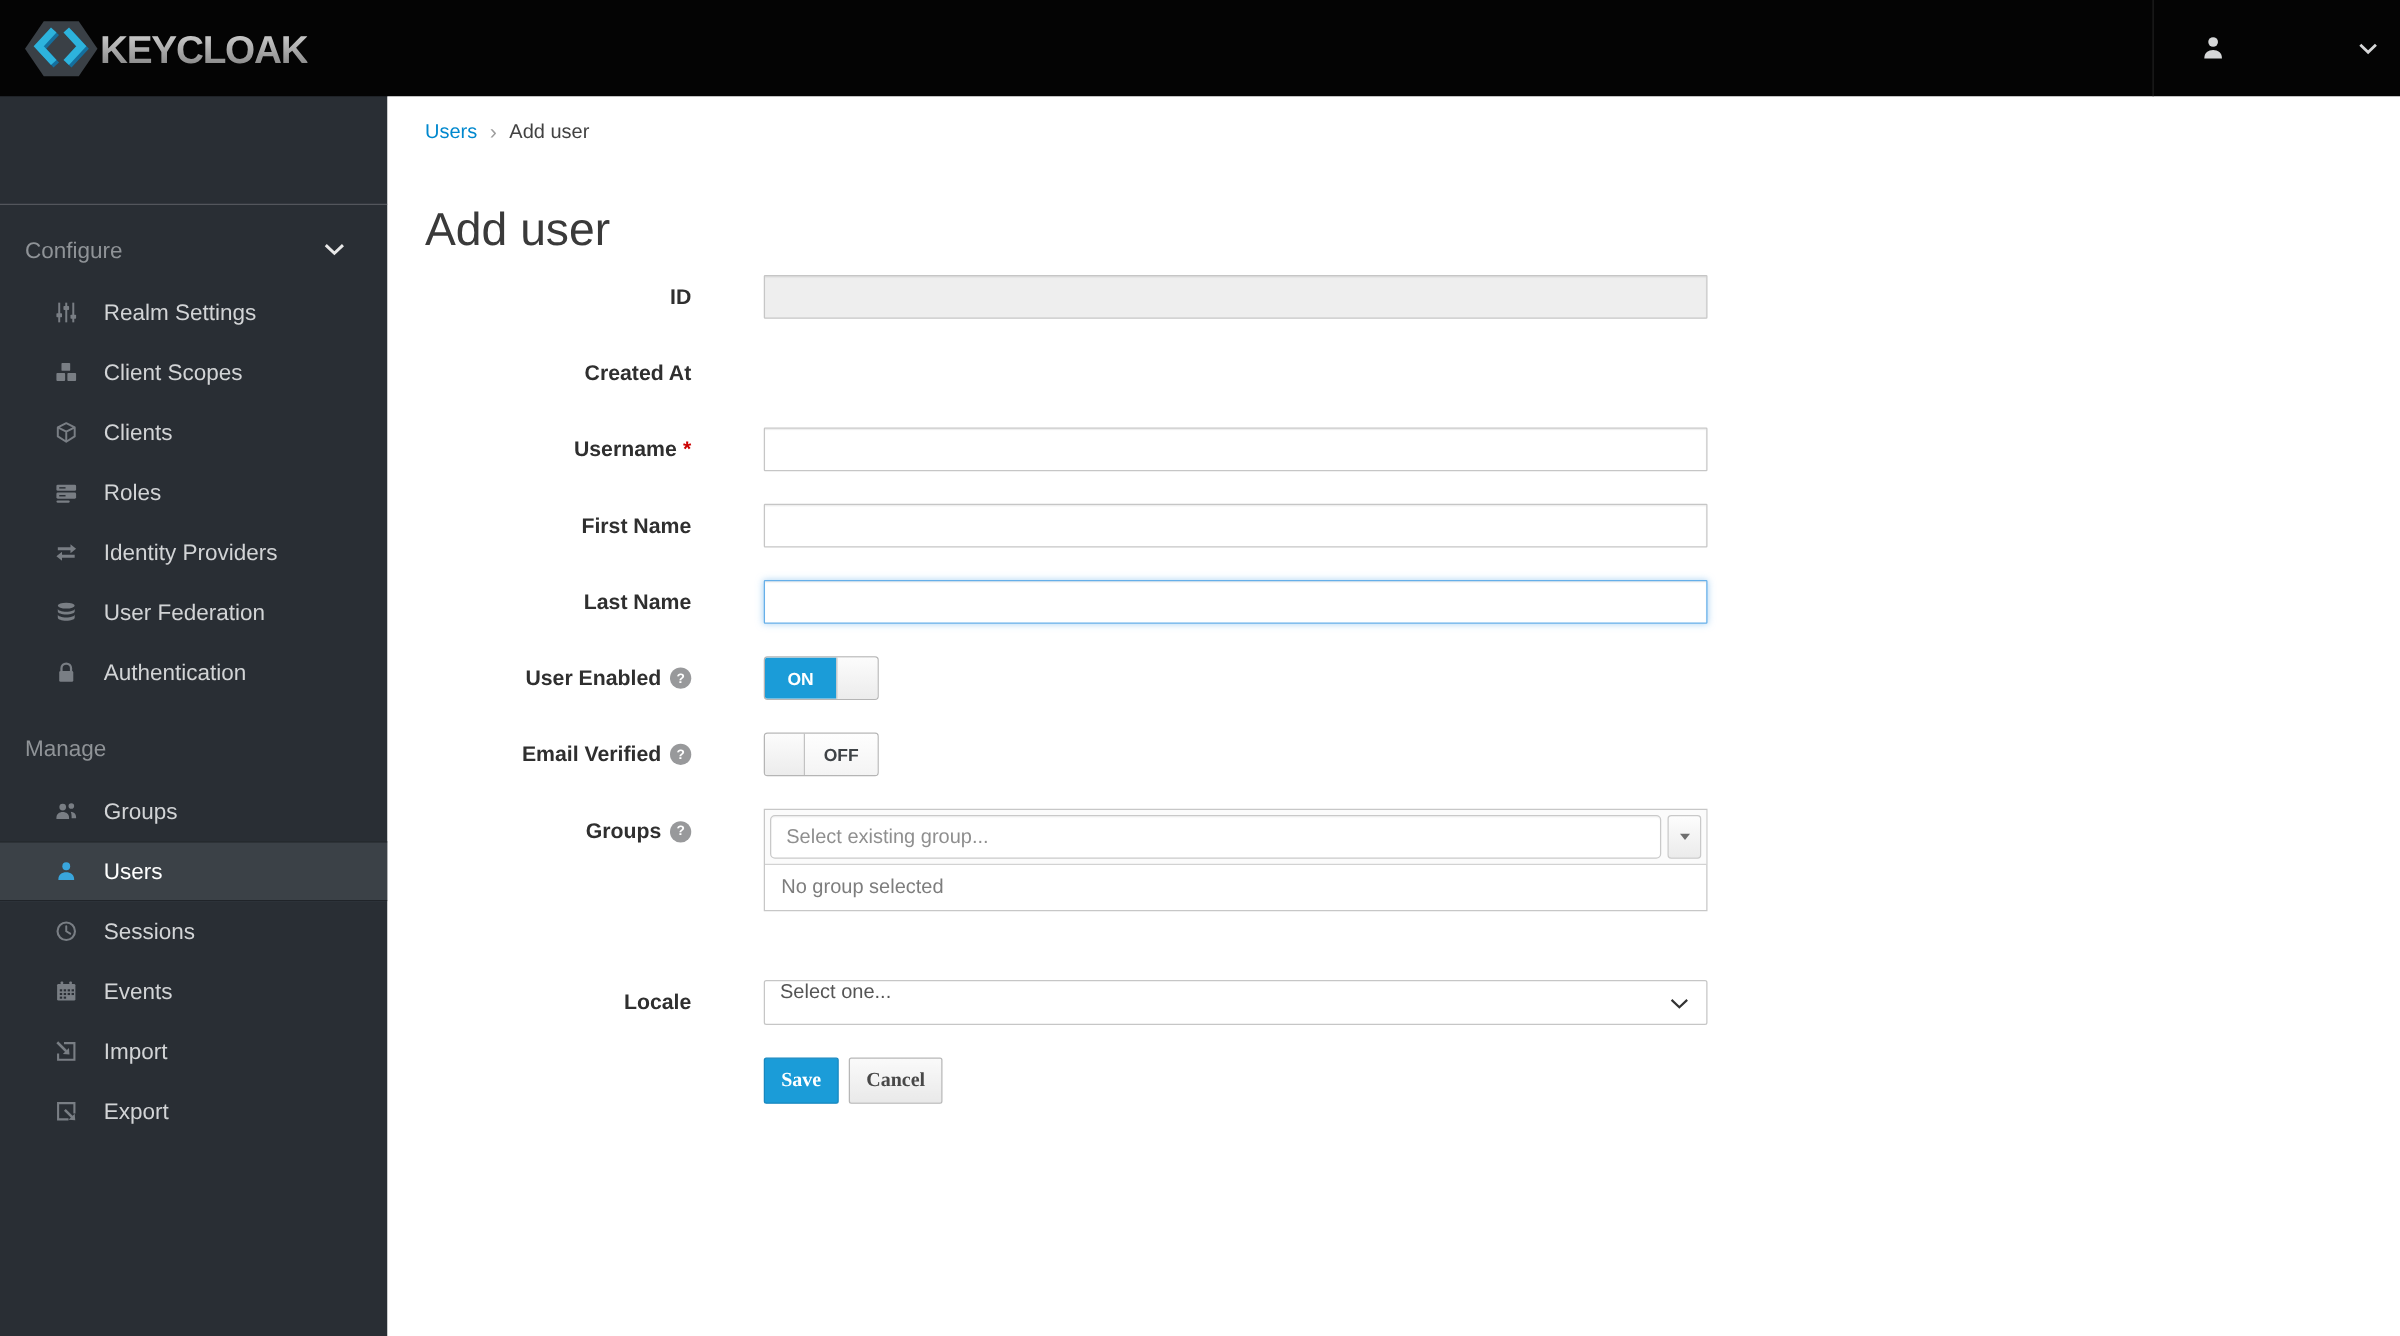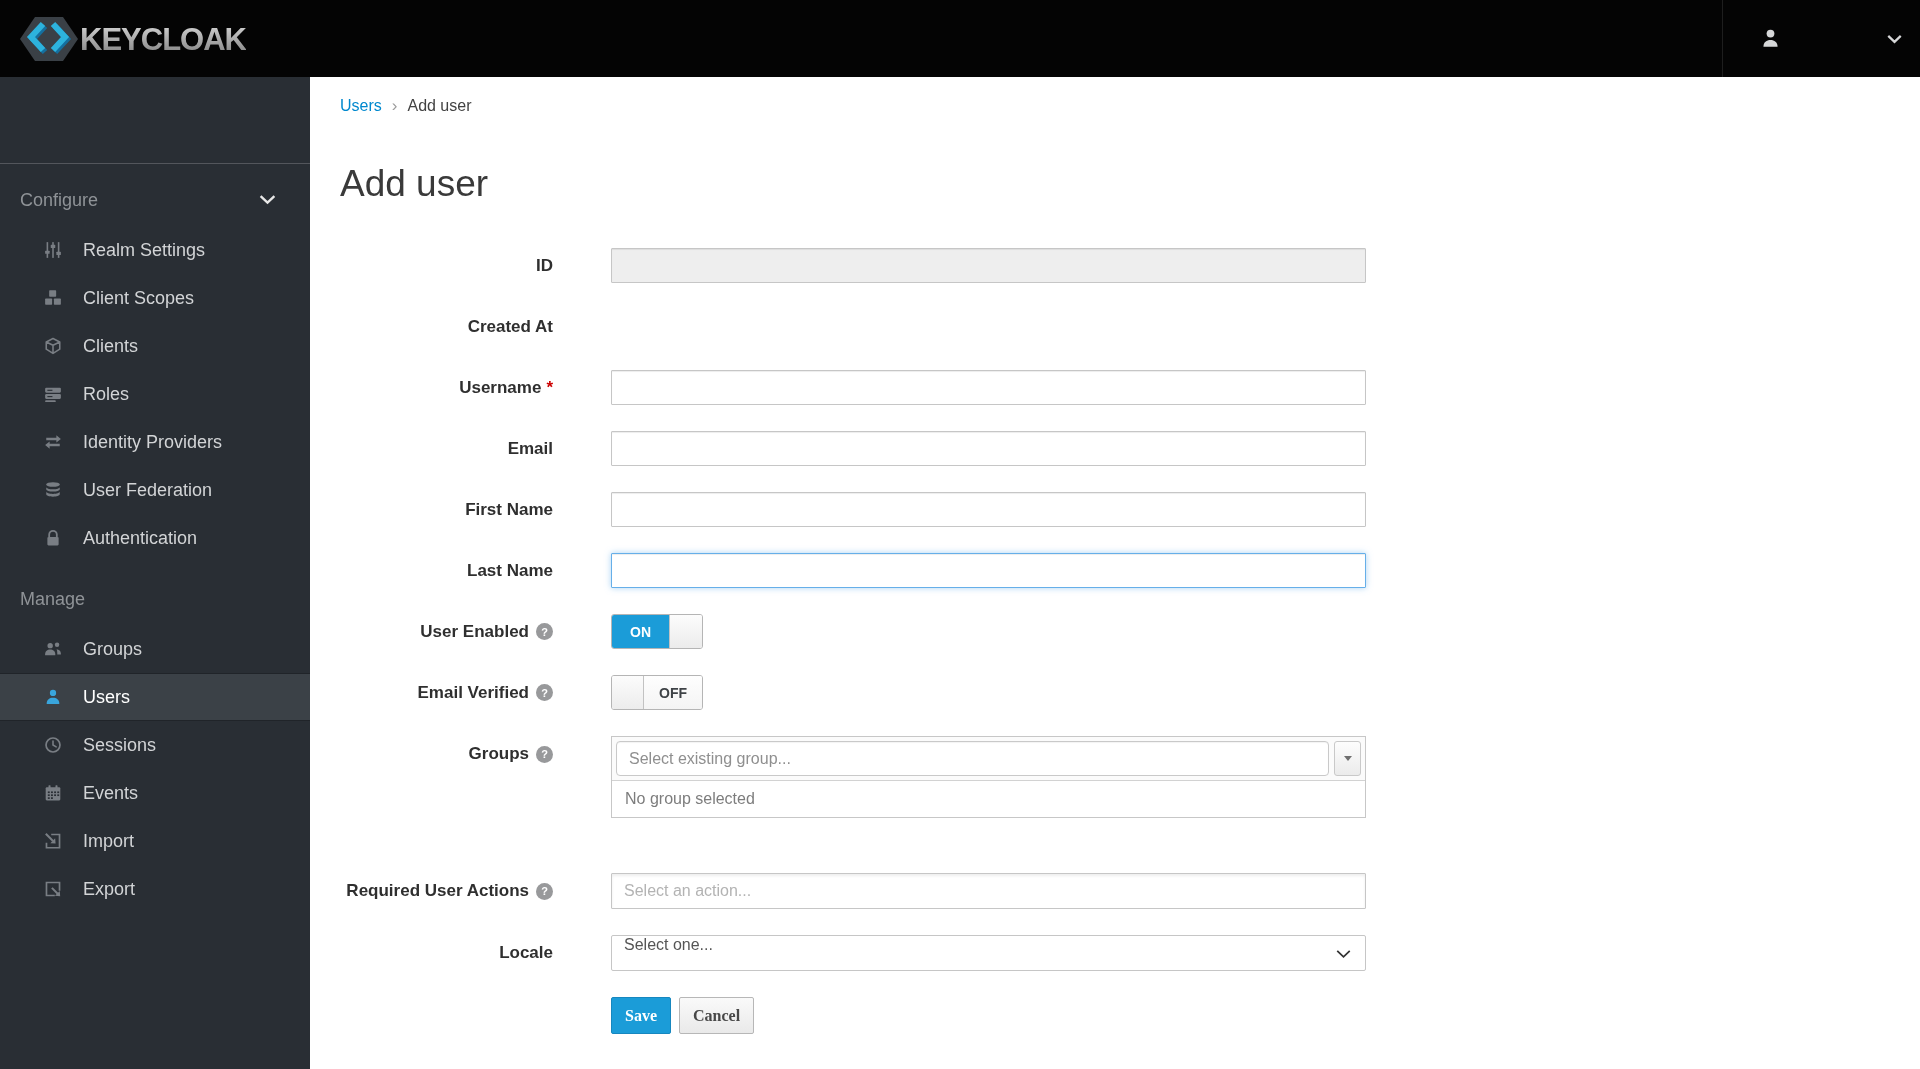--- a/index.html
+++ b/index.html
@@ -33,21 +33,21 @@
   
   .content{position:absolute;left:310px;top:77px;right:0;bottom:0;background:#fff;
     padding:19px 0 0 30px;}
   .breadcrumb{font-size:16px;line-height:20px;display:flex;align-items:center;}
   .breadcrumb .crumb-link{color:#0088ce;text-decoration:none;cursor:pointer;}
   .breadcrumb .crumb-sep{color:#9d9d9d;margin:0 10px;font-size:17px;}
   .breadcrumb .crumb-current{color:#424242;}
   .page-title{margin-top:44px;font-size:37px;font-weight:300;color:#3a3a3a;line-height:48px;}
 
   
-  .kc-form{margin-top:40px;}
+  .kc-form{margin-top:12px;}
   .frow{display:flex;align-items:center;margin-bottom:26px;min-height:35px;}
   .frow.top-align{align-items:flex-start;}
   .flabel{flex:0 0 213px;display:flex;justify-content:flex-end;align-items:center;
     text-align:right;font-size:17px;font-weight:600;color:#2f2f2f;line-height:20px;}
   .frow.top-align .flabel{margin-top:8px;}
   .req{color:#cc0000;margin-left:5px;font-weight:700;}
   .help{width:17px;height:17px;border-radius:50%;background:#98999b;color:#fff;
     margin-left:7px;flex:0 0 17px;display:flex;align-items:center;justify-content:center;
     font-size:11px;font-weight:700;cursor:pointer;}
   .help::after{content:"?";}
@@ -337,26 +337,20 @@
     <div class="frow">
       <div class="flabel">
         <span>Username</span>
         <span class="req">*</span>
       </div>
       <div class="fctrl">
         <input class="tinput" value="" style="">
       </div>
     </div>
 
-    <div class="frow">
-      <div class="flabel">Email</div>
-      <div class="fctrl">
-        <input class="tinput" value="" style="">
-      </div>
-    </div>
 
     <div class="frow">
       <div class="flabel">First Name</div>
       <div class="fctrl">
         <input class="tinput" value="" style="">
       </div>
     </div>
 
     <div class="frow">
       <div class="flabel">Last Name</div>
@@ -402,29 +396,20 @@
             <div class="gw-combo">Select existing group...</div>
             <div class="gw-caret-btn">
               <span class="gw-caret"></span>
             </div>
           </div>
           <div class="gw-list">No group selected</div>
         </div>
       </div>
     </div>
 
-    <div class="frow">
-      <div class="flabel">
-        <span>Required User Actions</span>
-        <span class="help"></span>
-      </div>
-      <div class="fctrl">
-        <input class="tinput" style="height: 36px; box-shadow: rgba(0, 0, 0, 0.07) 0px 2px 3px inset;" placeholder="Select an action...">
-      </div>
-    </div>
 
     <div class="frow">
       <div class="flabel">Locale</div>
       <div class="fctrl">
         <div class="sel">
           <span>Select one...</span>
           <span class="sel-caret">
             <svg width="15" height="10" viewBox="0 0 12 8">
               <polyline points="1,1.5 6,6.3 11,1.5" fill="none" stroke="#333" stroke-width="1.4"></polyline>
             </svg>

